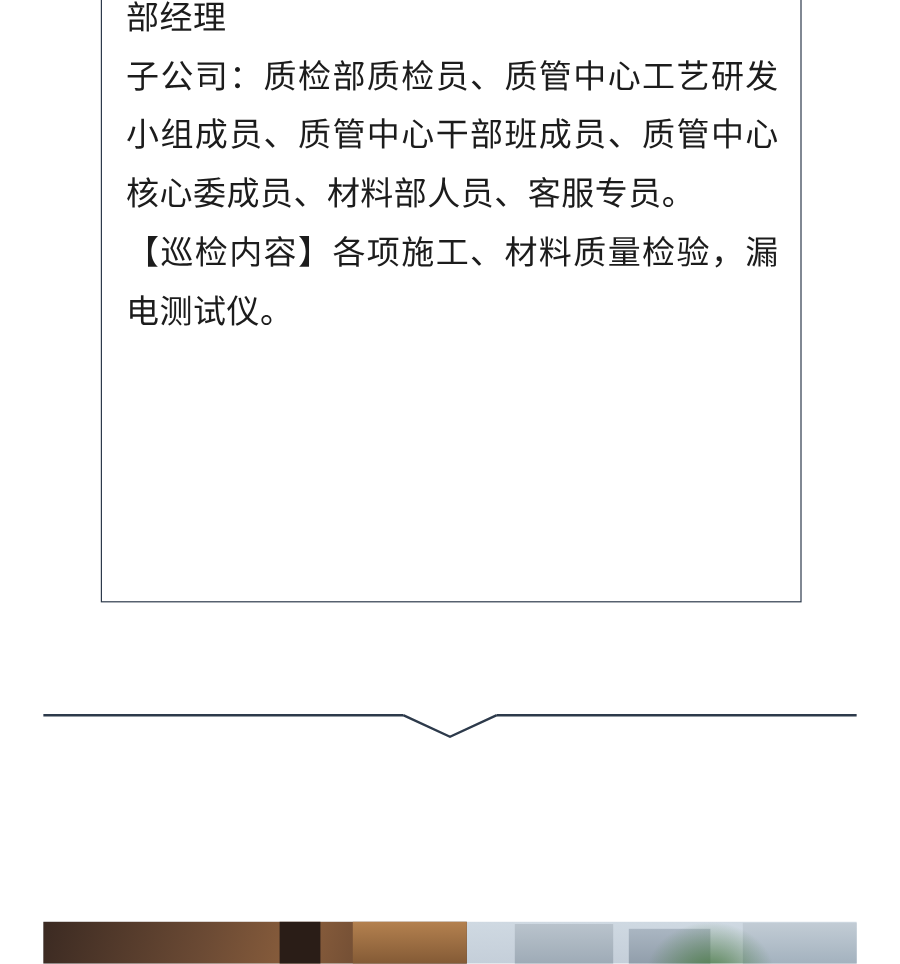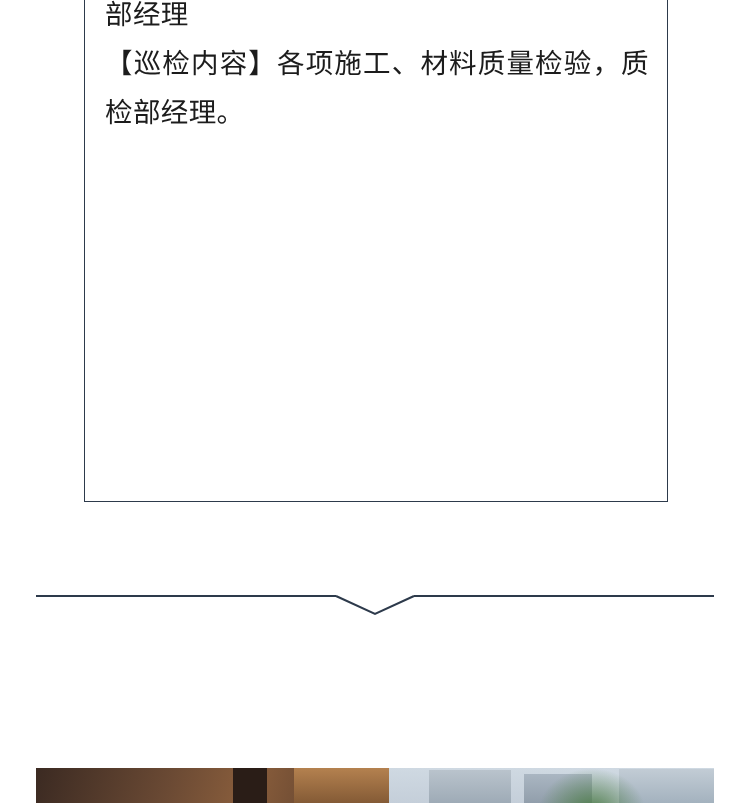--- a/index.html
+++ b/index.html
@@ -127,21 +127,22 @@
     height: 100%;
     background: radial-gradient(ellipse at 50% 110%, #4e7d49 0%, rgba(78,125,73,0.0) 70%);
   }
 </style>
 </head>
 <body>
 
 <div class="card">
   <div class="card-inner">
     <p class="para">心总经理、工程部经理、客服部经理、质检部经理</p>
-    <p class="para">【巡检内容】各项施工、材料质量检验，质检部经理。</p>
+    <p class="para">子公司：质检部质检员、质管中心工艺研发小组成员、质管中心干部班成员、质管中心核心委成员、材料部人员、客服专员。</p>
+    <p class="para">【巡检内容】各项施工、材料质量检验，漏电测试仪。</p>
   </div>
 </div>
 
 <div class="divider">
   <svg width="678" height="26" viewBox="0 0 678 26" xmlns="http://www.w3.org/2000/svg" aria-hidden="true">
     <g fill="none" stroke="#2d3a4b" stroke-width="2">
       <line x1="0" y1="4" x2="300" y2="4"></line>
       <polyline points="300,4 339,22 378,4"></polyline>
       <line x1="378" y1="4" x2="678" y2="4"></line>
     </g>

